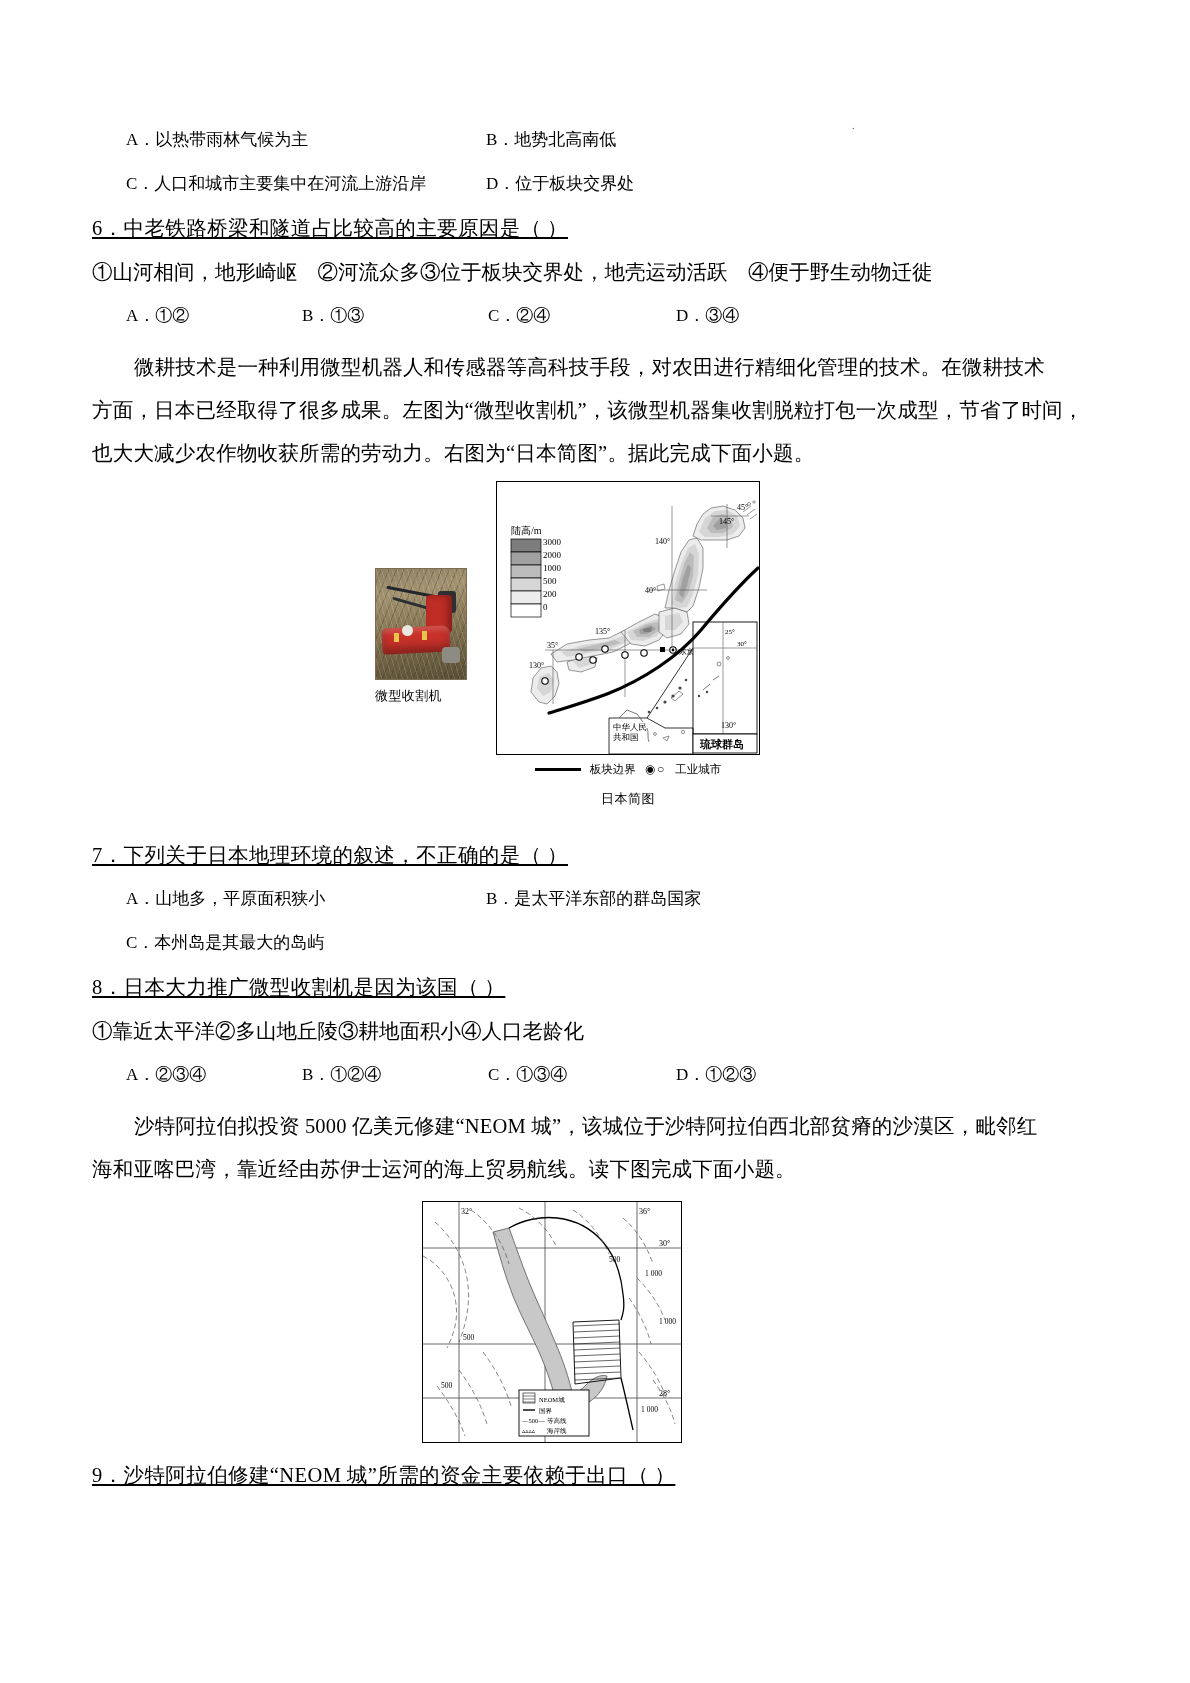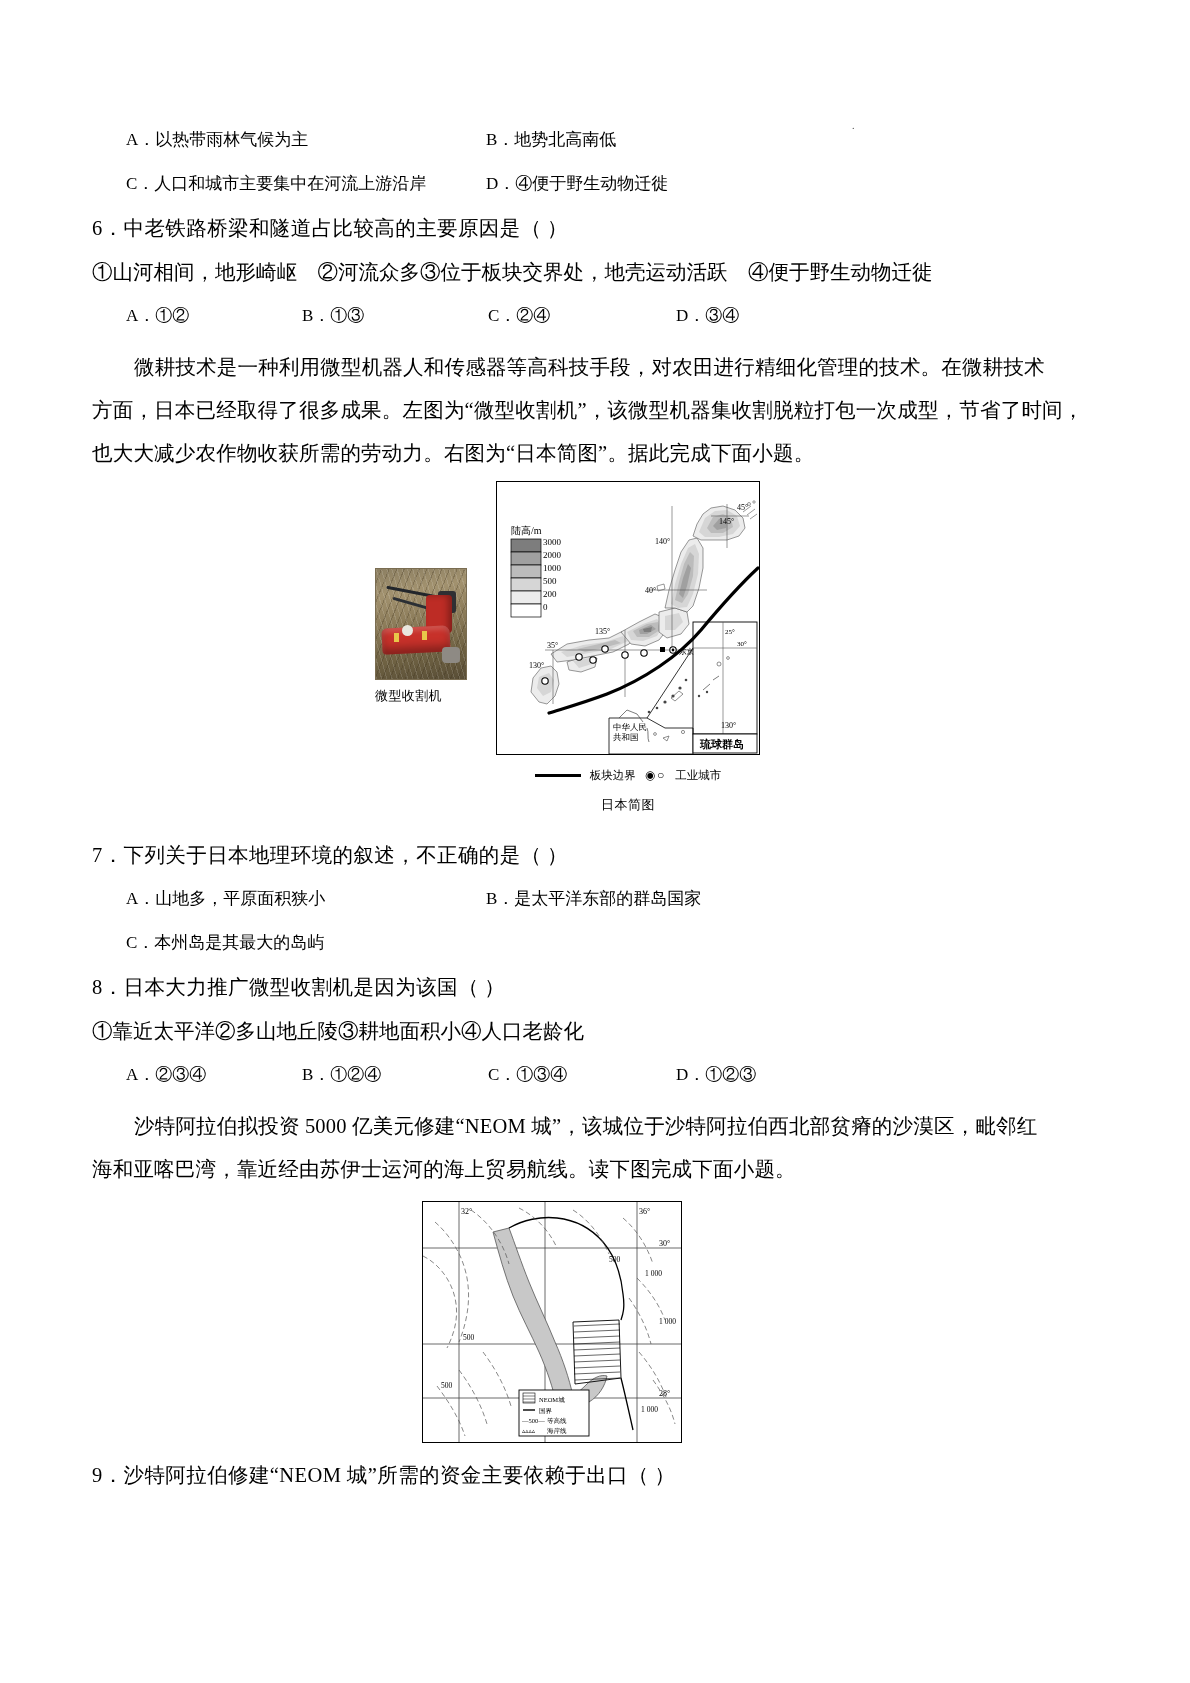--- a/index.html
+++ b/index.html
@@ -27,20 +27,21 @@
     left: 92px;
     top: 118px;
     width: 1006px;
   }
   
   .qline {
     font-size: 20.5px;
     line-height: 44px;
     letter-spacing: 0.4px;
     white-space: nowrap;
+    text-decoration: underline;
   }
   .opts {
     display: flex;
     font-size: 17px;
     line-height: 44px;
     padding-left: 34px;
     white-space: nowrap;
   }
   .opts.two > div:nth-child(1) { width: 360px; }
   .opts.four > div { width: 172px; }
@@ -149,21 +150,21 @@
     background: #ffffff;
     overflow: hidden;
   }
   .map-frame svg { display: block; }
   .map-legendrow {
     display: flex;
     align-items: center;
     justify-content: center;
     gap: 9px;
     font-size: 11.5px;
-    margin-top: 13px;
+    margin-top: 7px;
     white-space: nowrap;
   }
   .legend-line {
     display: inline-block;
     width: 46px; height: 0;
     border-top: 3px solid #000;
     vertical-align: middle;
   }
   .legend-dots { letter-spacing: 2px; font-size: 12px; }
   .map-cap {
@@ -210,21 +211,21 @@
   <div class="content">
 
     <div class="dotstub">.</div>
 
     <div class="opts two">
       <div>A．以热带雨林气候为主</div>
       <div>B．地势北高南低</div>
     </div>
     <div class="opts two">
       <div>C．人口和城市主要集中在河流上游沿岸</div>
-      <div>D．④便于野生动物迁徙</div>
+      <div>D．位于板块交界处</div>
     </div>
 
     <div class="qline" style="padding-left:0;">6．中老铁路桥梁和隧道占比较高的主要原因是（  ）</div>
     <div class="stem" style="padding-left:0;">①山河相间，地形崎岖　②河流众多③位于板块交界处，地壳运动活跃　④便于野生动物迁徙</div>
     <div class="opts four">
       <div>A．①②</div>
       <div>B．①③</div>
       <div>C．②④</div>
       <div>D．③④</div>
     </div>

